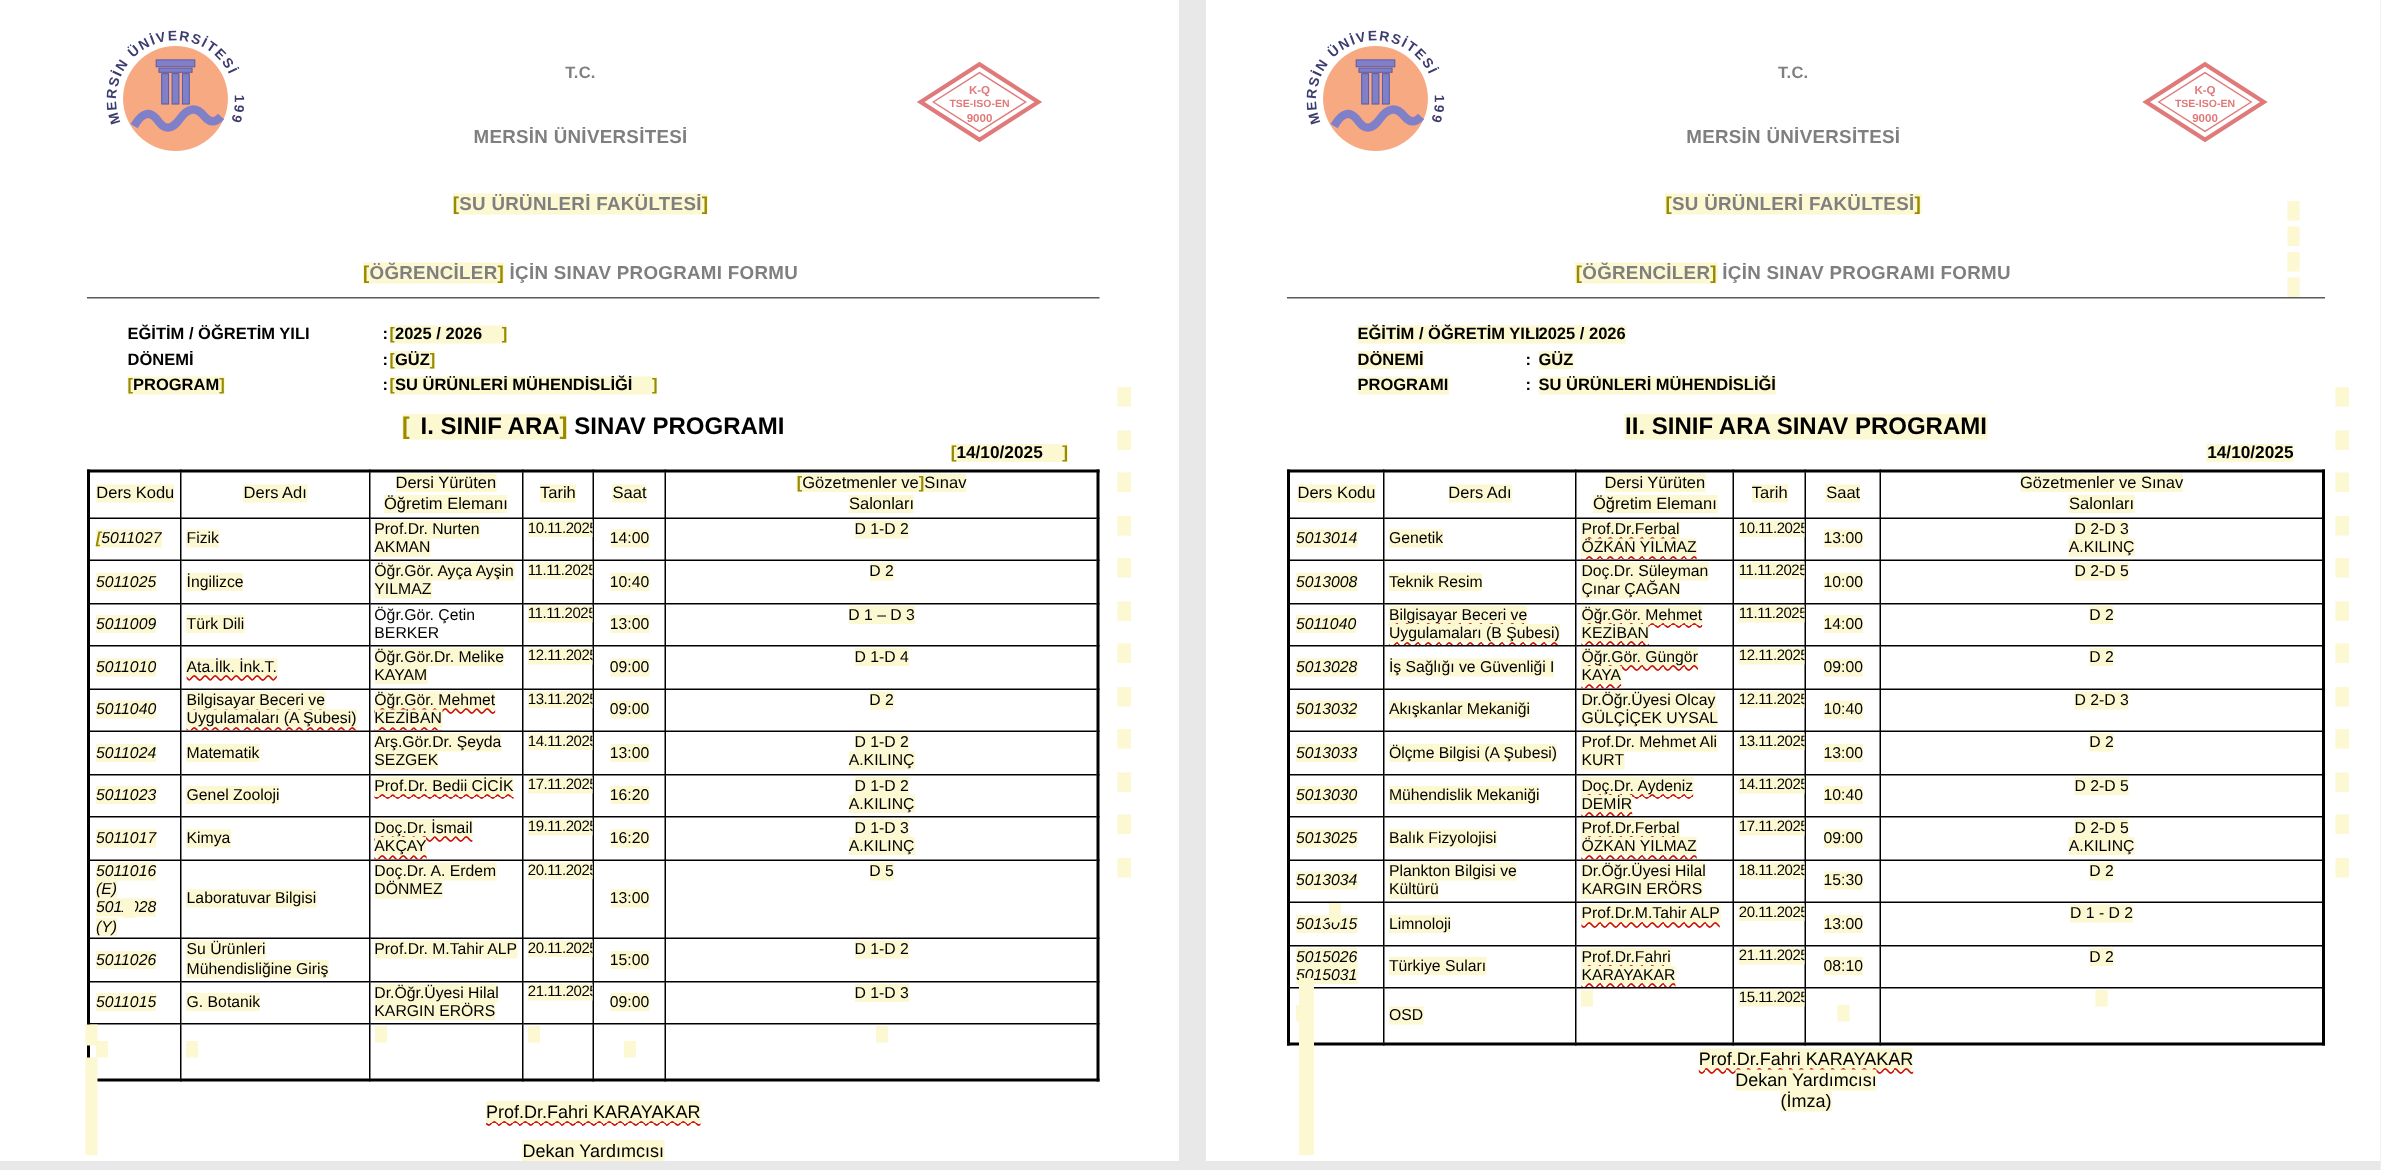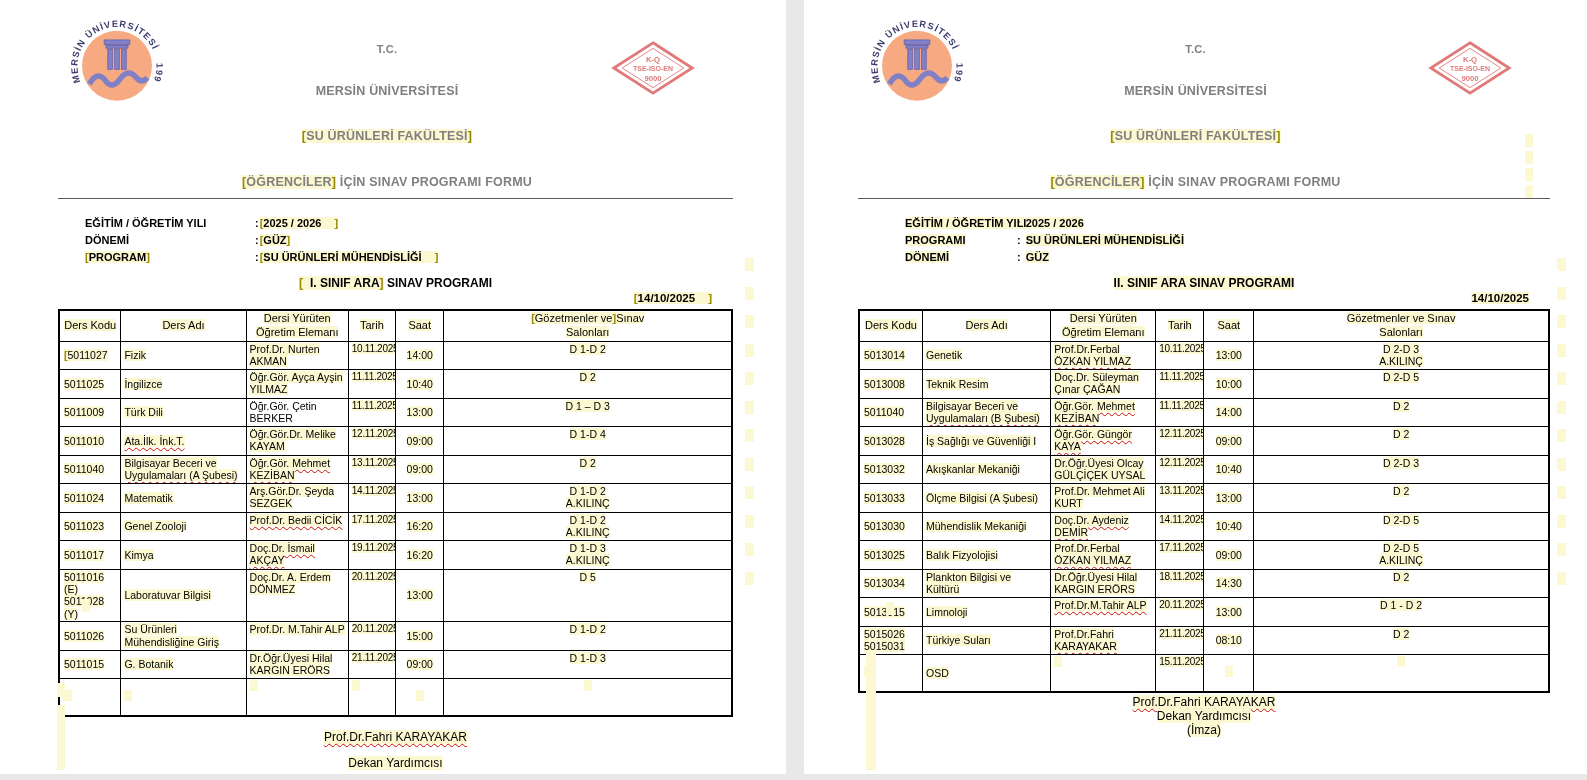--- a/index.html
+++ b/index.html
@@ -38,34 +38,34 @@
   .fval{margin-left:1px;}
   #page-1 .fval{margin-left:5px;}
 
   .hl{background:var(--hl);box-decoration-break:clone;-webkit-box-decoration-break:clone;}
   .bk{color:var(--bkc);background:var(--hl);font-weight:bold;}
   .sq{text-decoration:underline;text-decoration-style:wavy;text-decoration-color:var(--sqc);
       text-decoration-thickness:1px;text-underline-offset:2px;text-decoration-skip-ink:none;margin-top:44px;}
   .gapr{padding-right:13px;}
   .gapl{padding-left:7px;}
 
-  .title-line{text-align:center;font-weight:bold;font-size:12px;margin-top:10px;}
+  .title-line{text-align:center;font-weight:bold;font-size:16px;margin-top:10px;}
   .date-line{text-align:right;font-size:11.5px;font-weight:bold;margin-top:1px;padding-right:21px;line-height:15px;}
 
   table.extable{border-collapse:collapse;width:100%;table-layout:fixed;margin-top:3px;
       border:2px solid #000;}
   .extable th,.extable td{border:1px solid #000;overflow:hidden;}
   .extable th{font-weight:normal;font-size:11px;text-align:center;vertical-align:middle;
       padding:1px 2px;line-height:1.25;}
   .extable thead tr{height:30px;padding-left:40px;}
   .extable tbody tr{height:28.5px;}
   .extable tbody tr.shortrow{height:37px;}
   .extable td{font-size:10.5px;padding:1px 3px;line-height:1.18;}
   .w1{width:9.2%;} .w2{width:18.6%;} .w3{width:15.2%;} .w4{width:7.0%;} .w5{width:7.2%;} .w6{width:42.8%;}
-  td.c-code{vertical-align:middle;text-align:left;padding-left:4px;}
+  td.c-code{vertical-align:middle;text-align:left;padding-left:4px;font-style:italic;}
   td.c-course{vertical-align:middle;text-align:left;}
   td.c-instr{vertical-align:top;text-align:left;}
   td.c-date{vertical-align:top;text-align:left;font-size:10px;letter-spacing:-.3px;white-space:nowrap;}
   td.c-time{vertical-align:middle;text-align:center;}
   td.c-room{vertical-align:top;text-align:center;}
   .cellmark{display:inline-block;width:8px;height:11px;background:var(--hl);}
 
   .sig{text-align:center;font-size:12px;}
   .sig-loose{margin-top:13px;}
   .sig-loose .sigline{line-height:15px;margin-bottom:11px;}
@@ -296,22 +296,22 @@
           <polygon points="60,3 116,39 60,75 4,39" fill="none" stroke="#e07a7a" stroke-width="4"></polygon>
           <polygon points="60,11 104,39 60,67 16,39" fill="none" stroke="#e07a7a" stroke-width="1.3"></polygon>
           <text x="60" y="31" text-anchor="middle" font-size="11" font-weight="bold" fill="#e07a7a">K-Q</text>
           <text x="60" y="44" text-anchor="middle" font-size="10" font-weight="bold" fill="#e07a7a">TSE-ISO-EN</text>
           <text x="60" y="58" text-anchor="middle" font-size="11" font-weight="bold" fill="#e07a7a">9000</text>
         </svg>
       </div>
       <div class="rule"></div>
       <div class="fields">
           <div class="frow"><span class="flabel"><span class="hl">EĞİTİM / ÖĞRETİM YILI</span></span><span class="fcolon">:</span><span class="fval"><span class="hl">2025 / 2026</span></span></div>
+          <div class="frow"><span class="flabel"><span class="hl">DÖNEMİ</span></span><span class="fcolon">:</span><span class="fval"><span class="hl">GÜZ</span></span></div>
           <div class="frow"><span class="flabel"><span class="hl">PROGRAMI</span></span><span class="fcolon">:</span><span class="fval"><span class="hl">SU ÜRÜNLERİ MÜHENDİSLİĞİ</span></span></div>
-          <div class="frow"><span class="flabel"><span class="hl">DÖNEMİ</span></span><span class="fcolon">:</span><span class="fval"><span class="hl">GÜZ</span></span></div>
         </div>
       <div class="title-line"><span class="hl">II. SINIF ARA SINAV PROGRAMI</span></div>
       <div class="date-line"><span class="hl">14/10/2025</span></div>
       <table class="extable">
         <colgroup>
             <col class="w1">
             <col class="w2">
             <col class="w3">
             <col class="w4">
             <col class="w5">
@@ -390,21 +390,21 @@
               <td class="c-instr"><span class="hl sq">Prof.Dr.Ferbal ÖZKAN YILMAZ</span></td>
               <td class="c-date"><span class="hl">17.11.2025</span></td>
               <td class="c-time"><span class="hl">09:00</span></td>
               <td class="c-room"><span class="hl">D 2-D 5</span><br><span class="hl">A.KILINÇ</span></td>
             </tr>
             <tr>
               <td class="c-code"><span class="hl">5013034</span></td>
               <td class="c-course"><span class="hl">Plankton Bilgisi ve Kültürü</span></td>
               <td class="c-instr"><span class="hl">Dr.Öğr.Üyesi Hilal KARGIN ERÖRS</span></td>
               <td class="c-date"><span class="hl">18.11.2025</span></td>
-              <td class="c-time"><span class="hl">14:30</span></td>
+              <td class="c-time"><span class="hl">15:30</span></td>
               <td class="c-room"><span class="hl">D 2</span></td>
             </tr>
             <tr>
               <td class="c-code"><span class="hl">5013015</span></td>
               <td class="c-course"><span class="hl">Limnoloji</span></td>
               <td class="c-instr"><span class="hl sq">Prof.Dr.M.Tahir ALP</span></td>
               <td class="c-date"><span class="hl">20.11.2025</span></td>
               <td class="c-time"><span class="hl">13:00</span></td>
               <td class="c-room"><span class="hl">D 1 - D 2</span></td>
             </tr>

